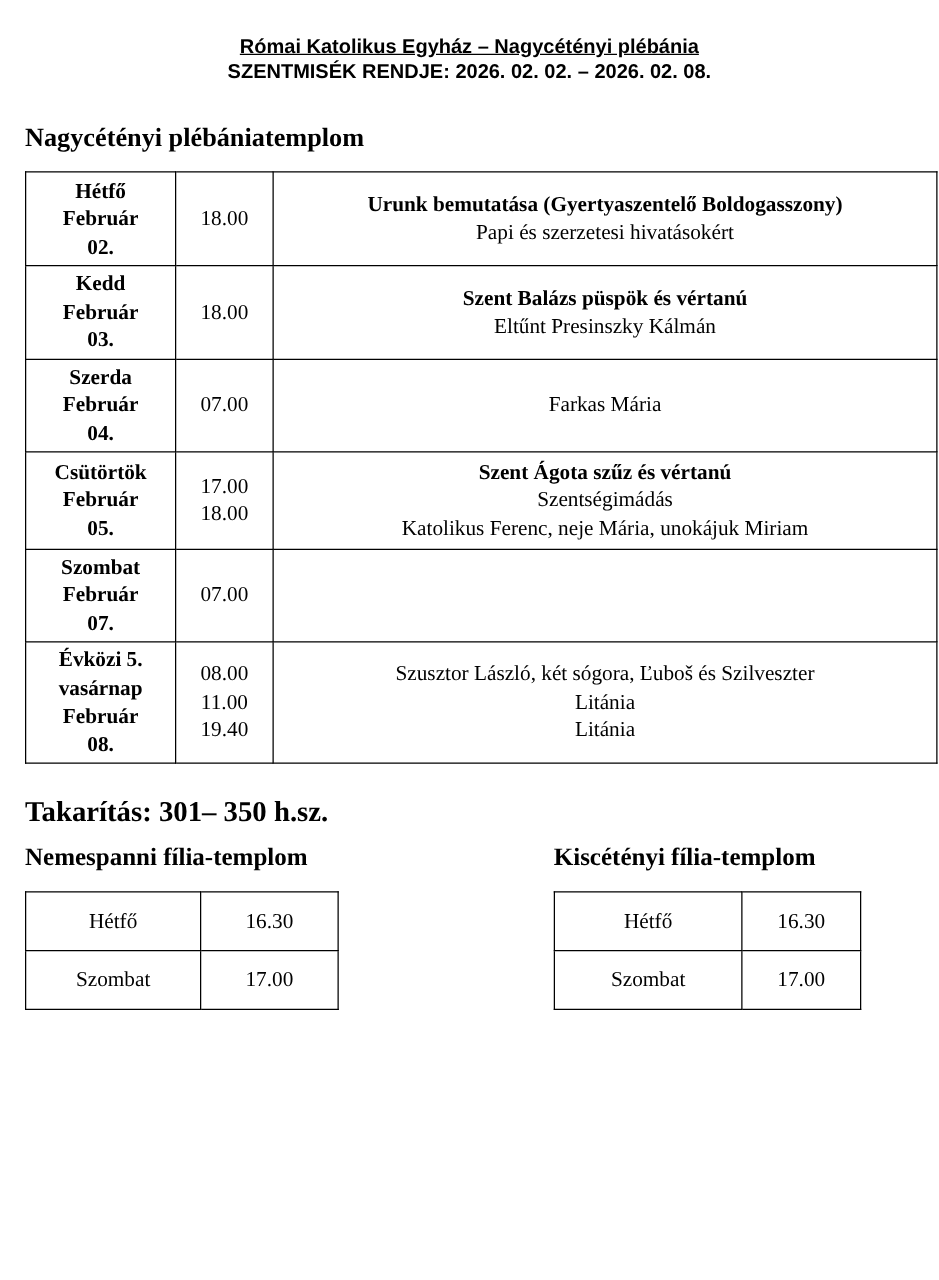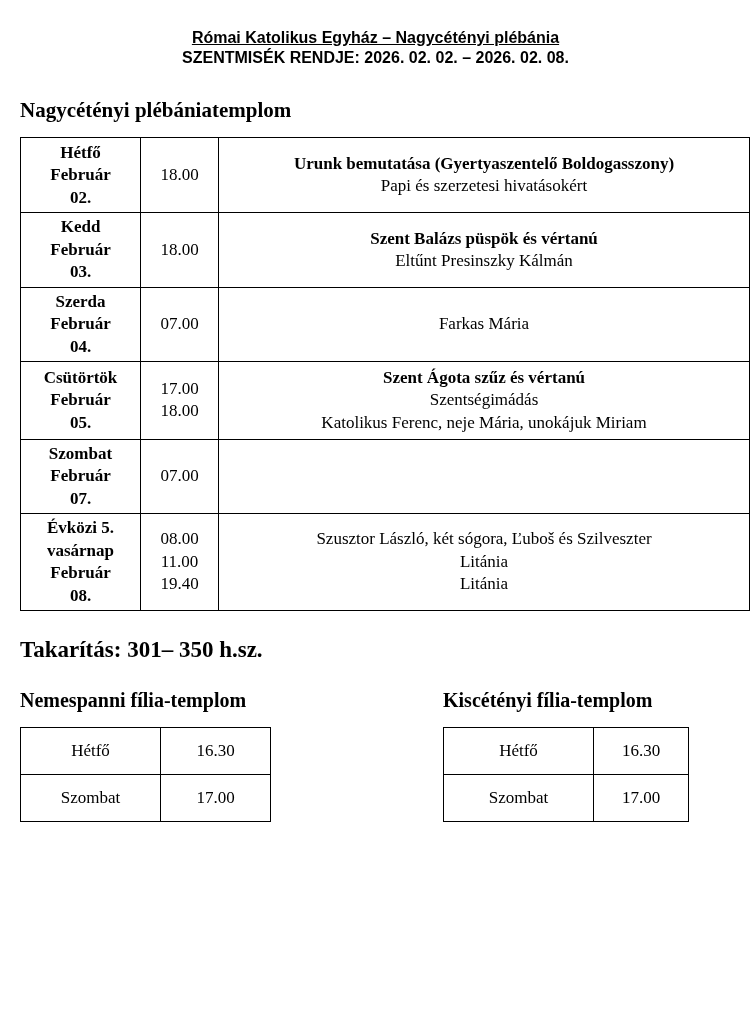--- a/index.html
+++ b/index.html
@@ -54,21 +54,21 @@
   table.main tr:nth-child(7) { height: 128px; }
   td.day { font-weight: bold; }
   .b { font-weight: bold; }
 
   .cleaning {
     margin-top: 26px;
     font-weight: bold;
     font-size: 23px;
   }
 
-  .filia-row { display: flex; margin-top: 26px; }
+  .filia-row { display: flex; margin-top: 12px; }
   .filia-col-left  { width: 404px; }
   .filia-col-right { padding-left: 19px; }
   .filia-heading { font-weight: bold; font-size: 20px; }
   table.filia {
     border-collapse: collapse;
     margin-top: 15px;
     table-layout: fixed;
   }
   table.filia td {
     border: 1px solid #000;

